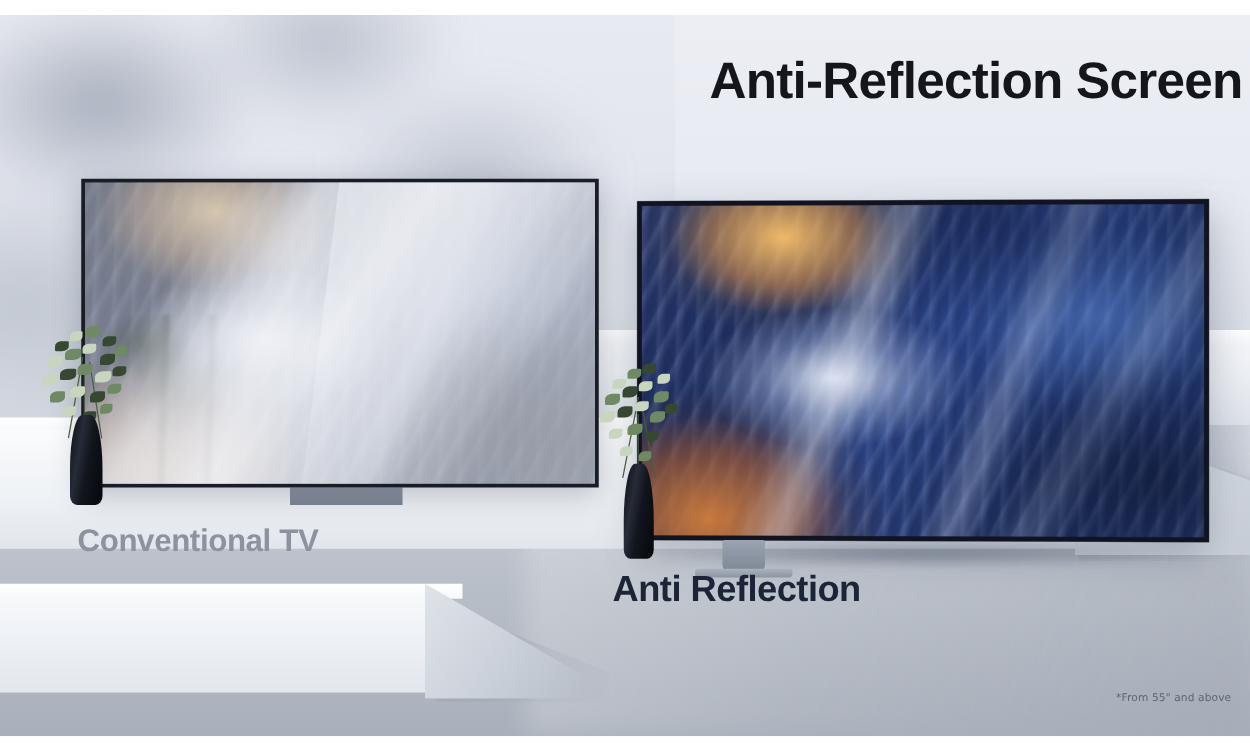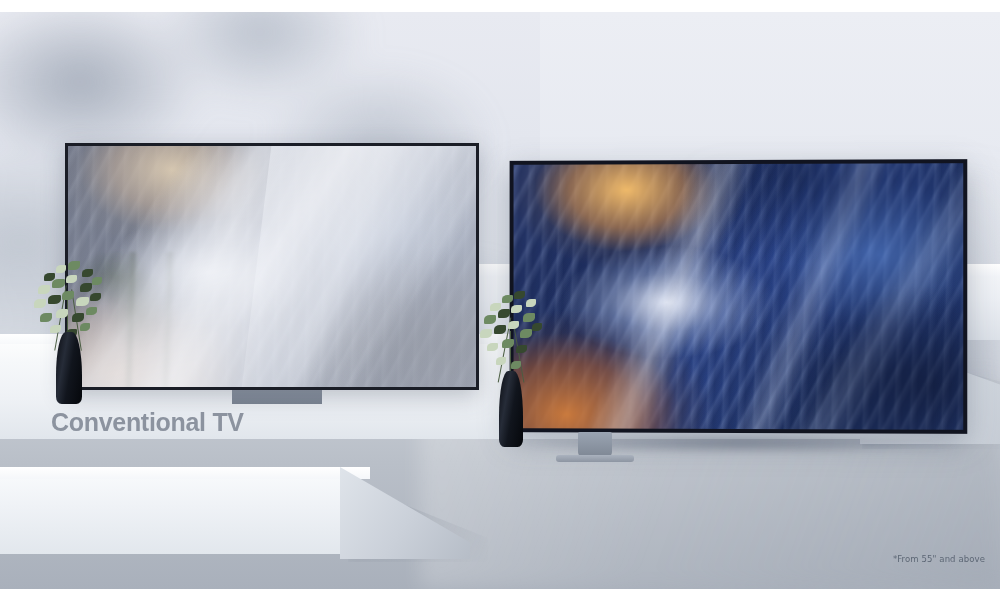--- a/index.html
+++ b/index.html
@@ -363,21 +363,21 @@
     font-size: 16.5px;
     font-weight: 400;
     letter-spacing: -0.05px;
     color: #1e2128;
     white-space: nowrap;
     font-family: "DejaVu Sans", sans-serif;
   }
   .label-conventional {
     position: absolute;
     left: 47px; top: 404px;
-    margin: 4px;
+    margin: 15px;
     font-size: 25px;
     font-weight: 700;
     letter-spacing: -0.3px;
     color: #8c939f;
     white-space: nowrap;
   }
   .label-anti {
     position: absolute;
     left: 490px; top: 456px;
     margin: 0;
@@ -527,22 +527,24 @@
         <div class="leaf pale" style="left:9px; top:56px; width:11px; height:8px;"></div>
         <div class="leaf" style="left:24px; top:52px; width:12px; height:9px;"></div>
         <div class="leaf dark" style="left:38px; top:58px; width:11px; height:8px;"></div>
         <div class="leaf pale" style="left:18px; top:70px; width:10px; height:8px;"></div>
         <div class="leaf" style="left:33px; top:74px; width:10px; height:8px;"></div>
       </div>
       <div class="vase-body" style="width:24px; height:76px;"></div>
     </div>
   </div>
 
+  <h1 class="headline">Anti-Reflection Screen</h1>
 
 
   <p class="label-conventional">Conventional TV</p>
 
+  <p class="label-anti">Anti Reflection</p>
 
   <p class="footnote">*From 55" and above</p>
 
   <div class="band-top"></div>
   <div class="band-bottom"></div>
 </div>
 
 </body></html>

